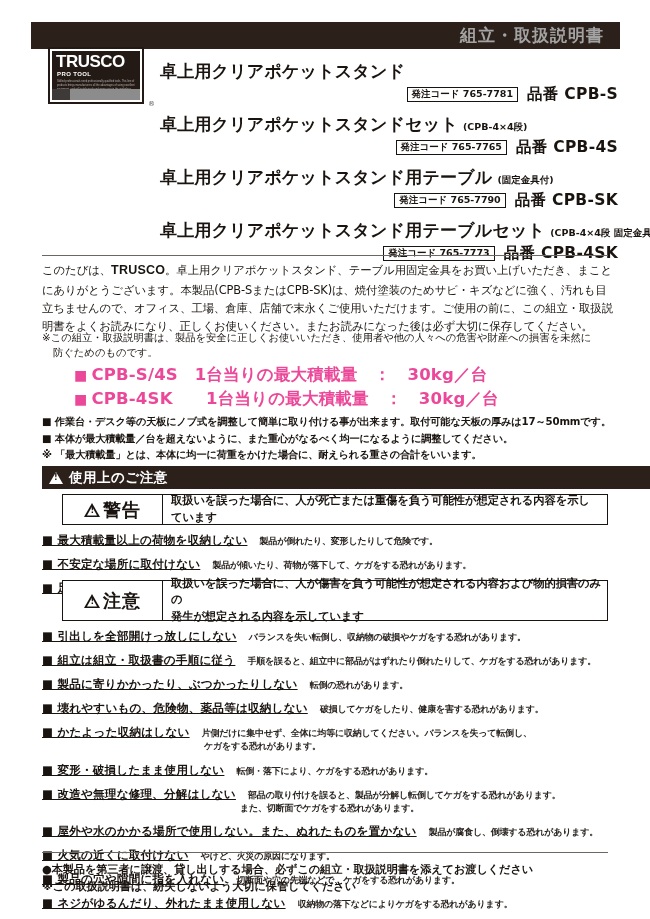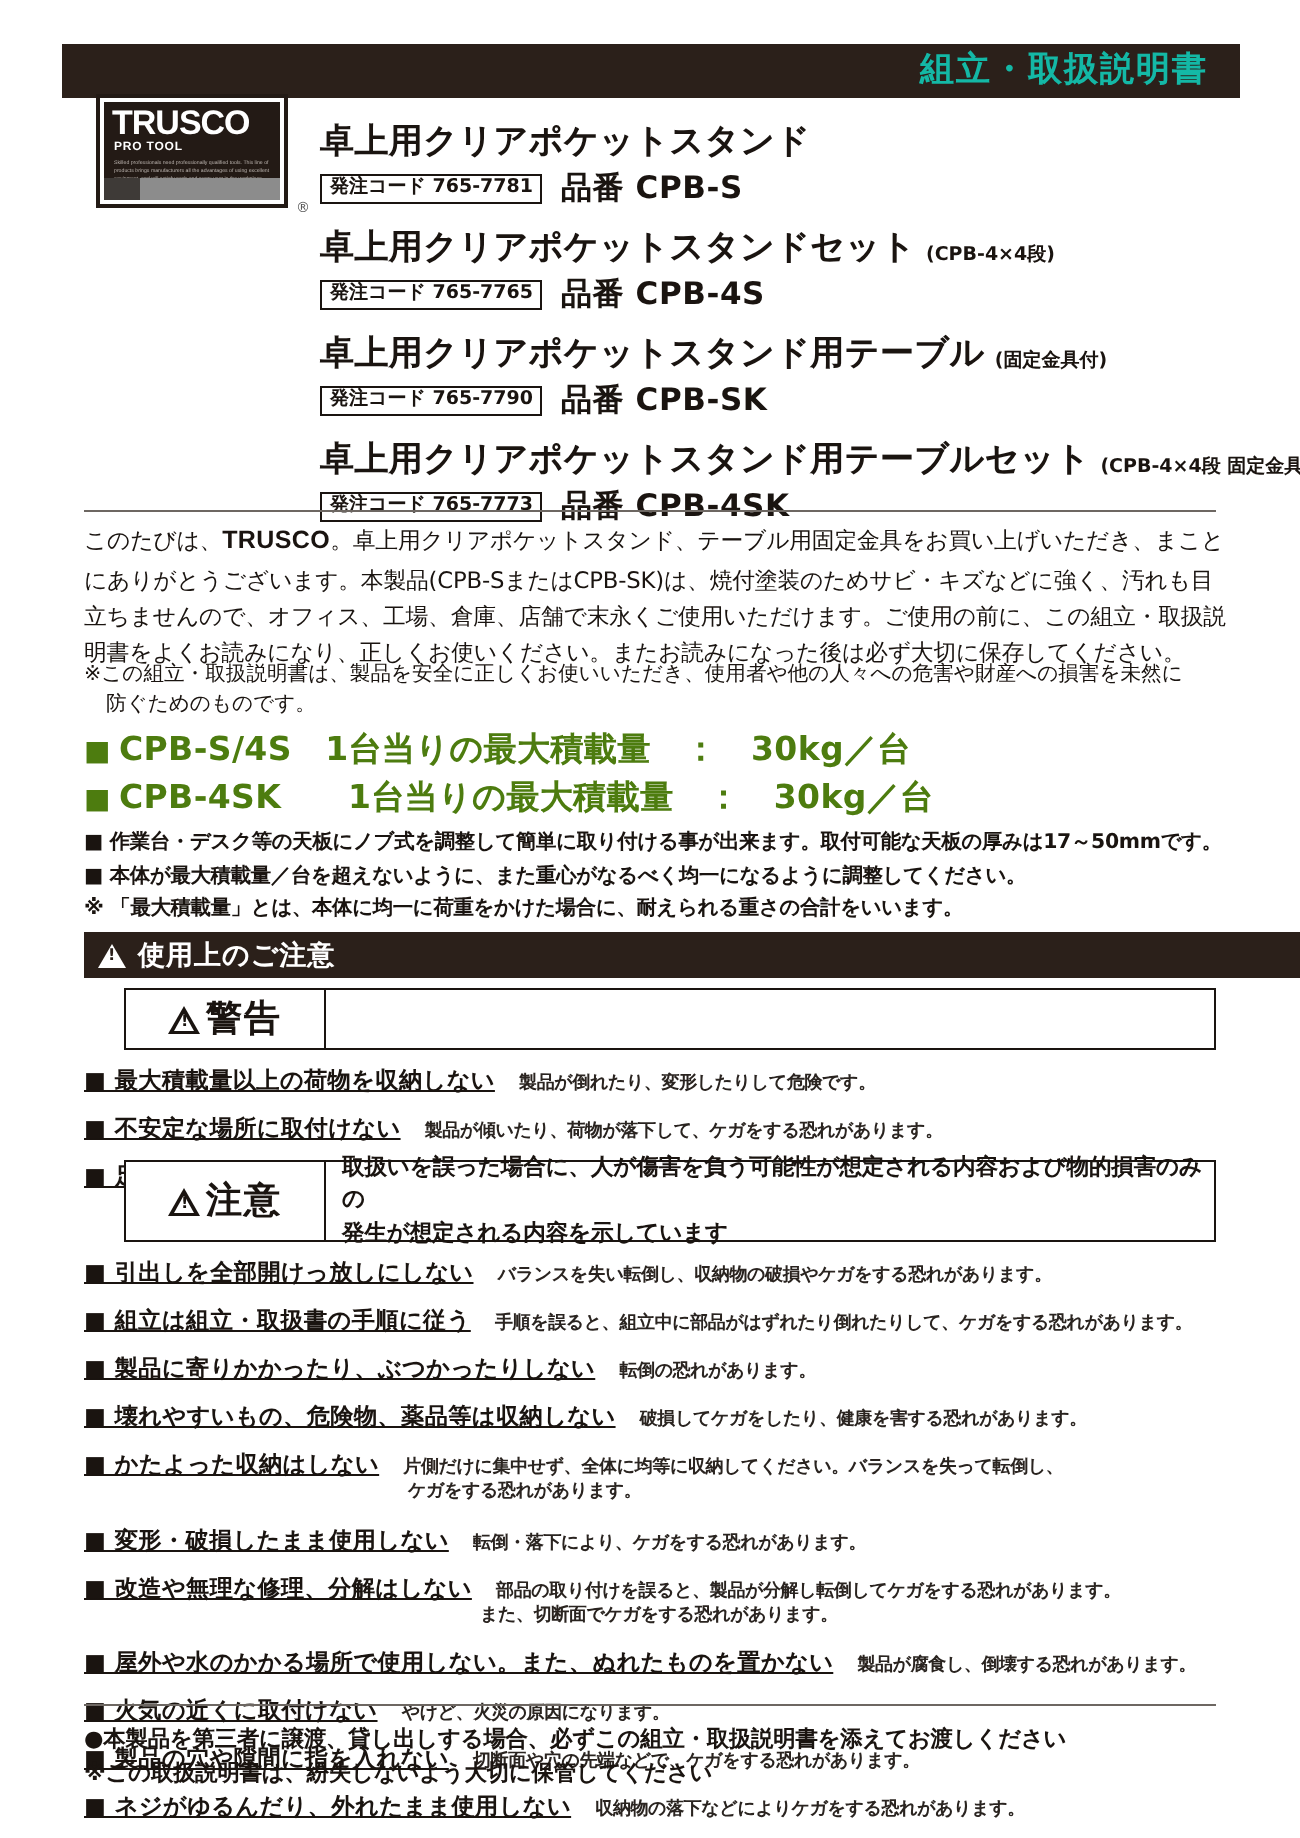--- a/index.html
+++ b/index.html
@@ -26,21 +26,21 @@
     position: absolute;
     left: 31px; top: 22px;
     width: 589px; height: 27px;
     background: #2b201a;
     display: flex;
     align-items: center;
     justify-content: flex-end;
     padding-right: 16px;
   }
   .header-title {
-    color: #14b8a6;
+    color: #a3a3a3;
     font-size: 17px;
     font-weight: bold;
     letter-spacing: 1px;
     line-height: 1;
   }
 
   
   .logo-box {
     position: absolute;
     left: 48px; top: 47px;
@@ -128,20 +128,21 @@
   .prod-note {
     font-size: 9.5px;
     font-weight: bold;
     color: #1a1410;
     margin-left: 5px;
     padding-bottom: 2px;
   }
   .code-row {
     display: flex;
     align-items: center;
+    justify-content: flex-end;
     margin-top: 1px;
     gap: 9px;
     padding-right: 2px;
   }
   .code-badge {
     border: 1px solid #1a1410;
     font-size: 9.5px;
     font-weight: bold;
     padding: 1px 4px 2px 4px;
     line-height: 1.1;
@@ -195,23 +196,24 @@
     line-height: 1.5;
     color: #1a1410;
   }
   .intro-note .ind { display:block; padding-left: 11px; }
 
   
   .cap {
     position: absolute;
     font-size: 16.5px;
     font-weight: bold;
-    color: #4d7c0f;
+    color: #ec4899;
     white-space: nowrap;
     letter-spacing: 0.2px;
+    margin-left: 32px;
   }
   .cap1 { left: 42px; top: 364px; }
   .cap2 { left: 42px; top: 388px; }
   .sq { font-size: 14px; margin-right: 4px; }
 
   .bullets-small {
     position: absolute;
     left: 42px; top: 414px;
     width: 578px;
   }
@@ -464,20 +466,23 @@
   <div class="sec-bar">
     <span class="tri-w"></span>
     <span class="sec-bar-title">使用上のご注意</span>
   </div>
 
   <div class="alert-box alert-kei">
     <div class="alert-label">
       <span class="tri-k"></span>
       <span class="alert-word">警告</span>
     </div>
+    <div class="alert-text">
+      <span>取扱いを誤った場合に、人が死亡または重傷を負う可能性が想定される内容を示しています</span>
+    </div>
   </div>
 
   <div class="items items-warn">
     <div class="item">
       <span class="item-head">■ 最大積載量以上の荷物を収納しない</span>
       <span class="item-desc">製品が倒れたり、変形したりして危険です。</span>
     </div>
     <div class="item">
       <span class="item-head">■ 不安定な場所に取付けない</span>
       <span class="item-desc">製品が傾いたり、荷物が落下して、ケガをする恐れがあります。</span>

